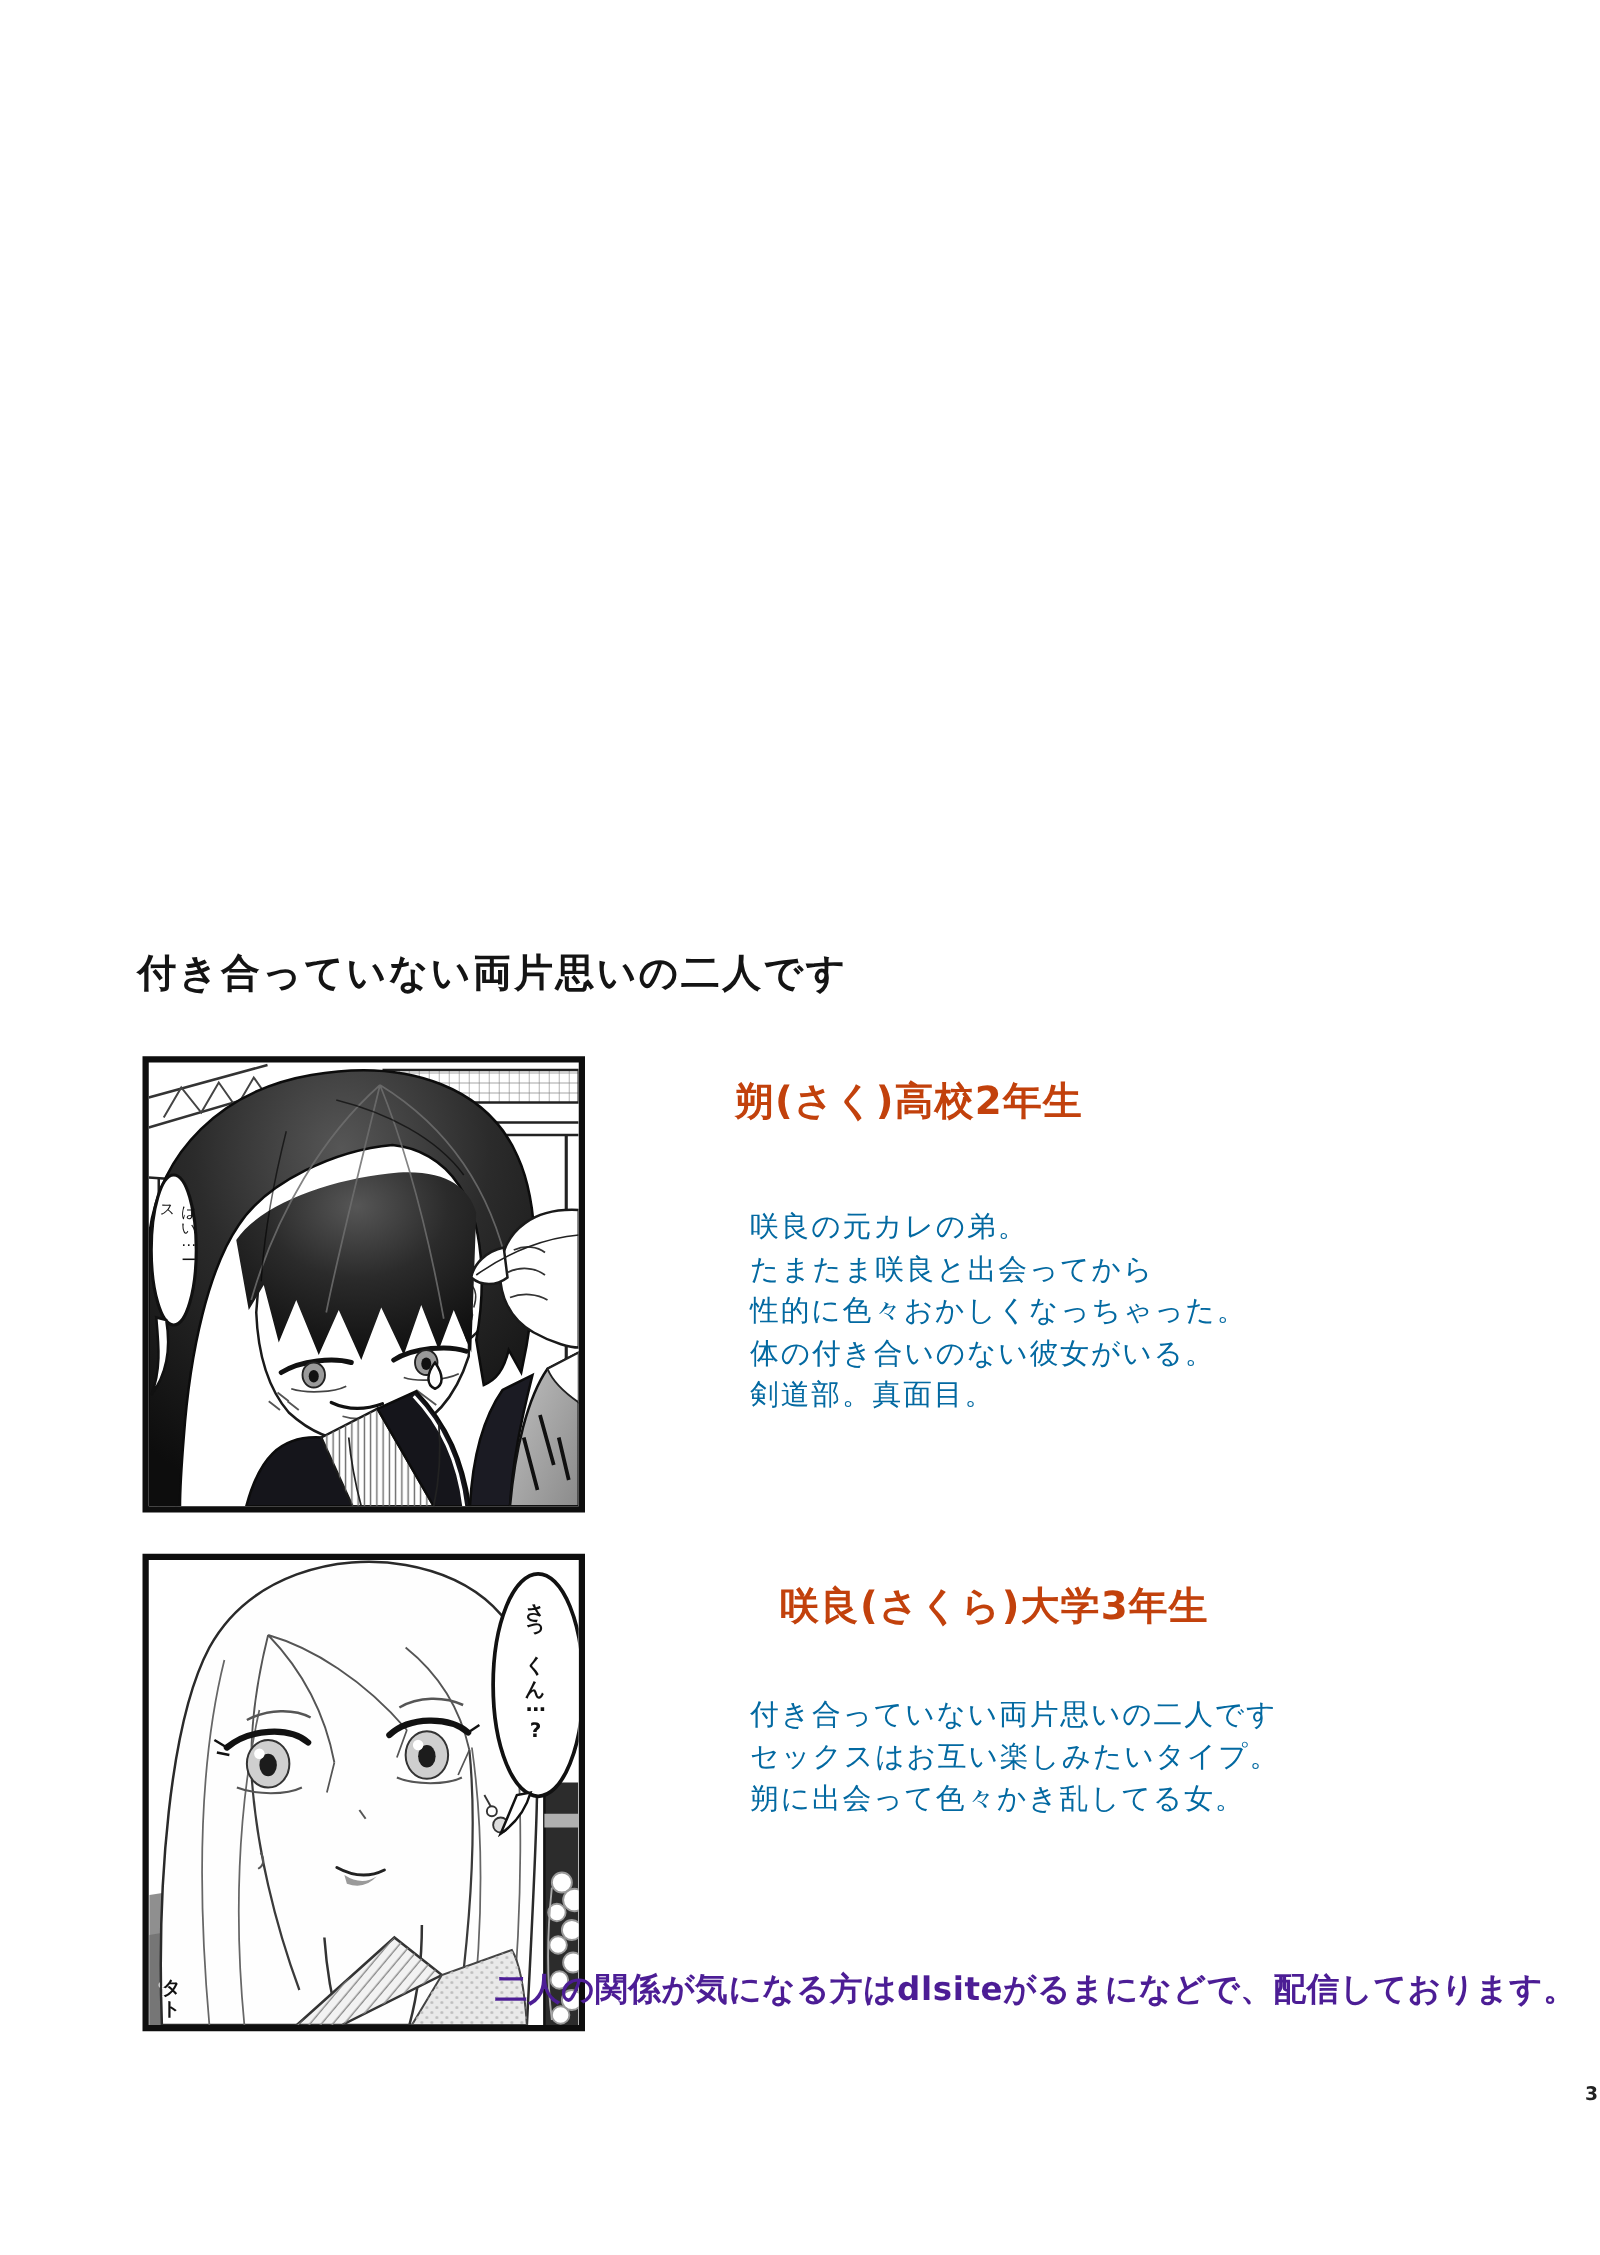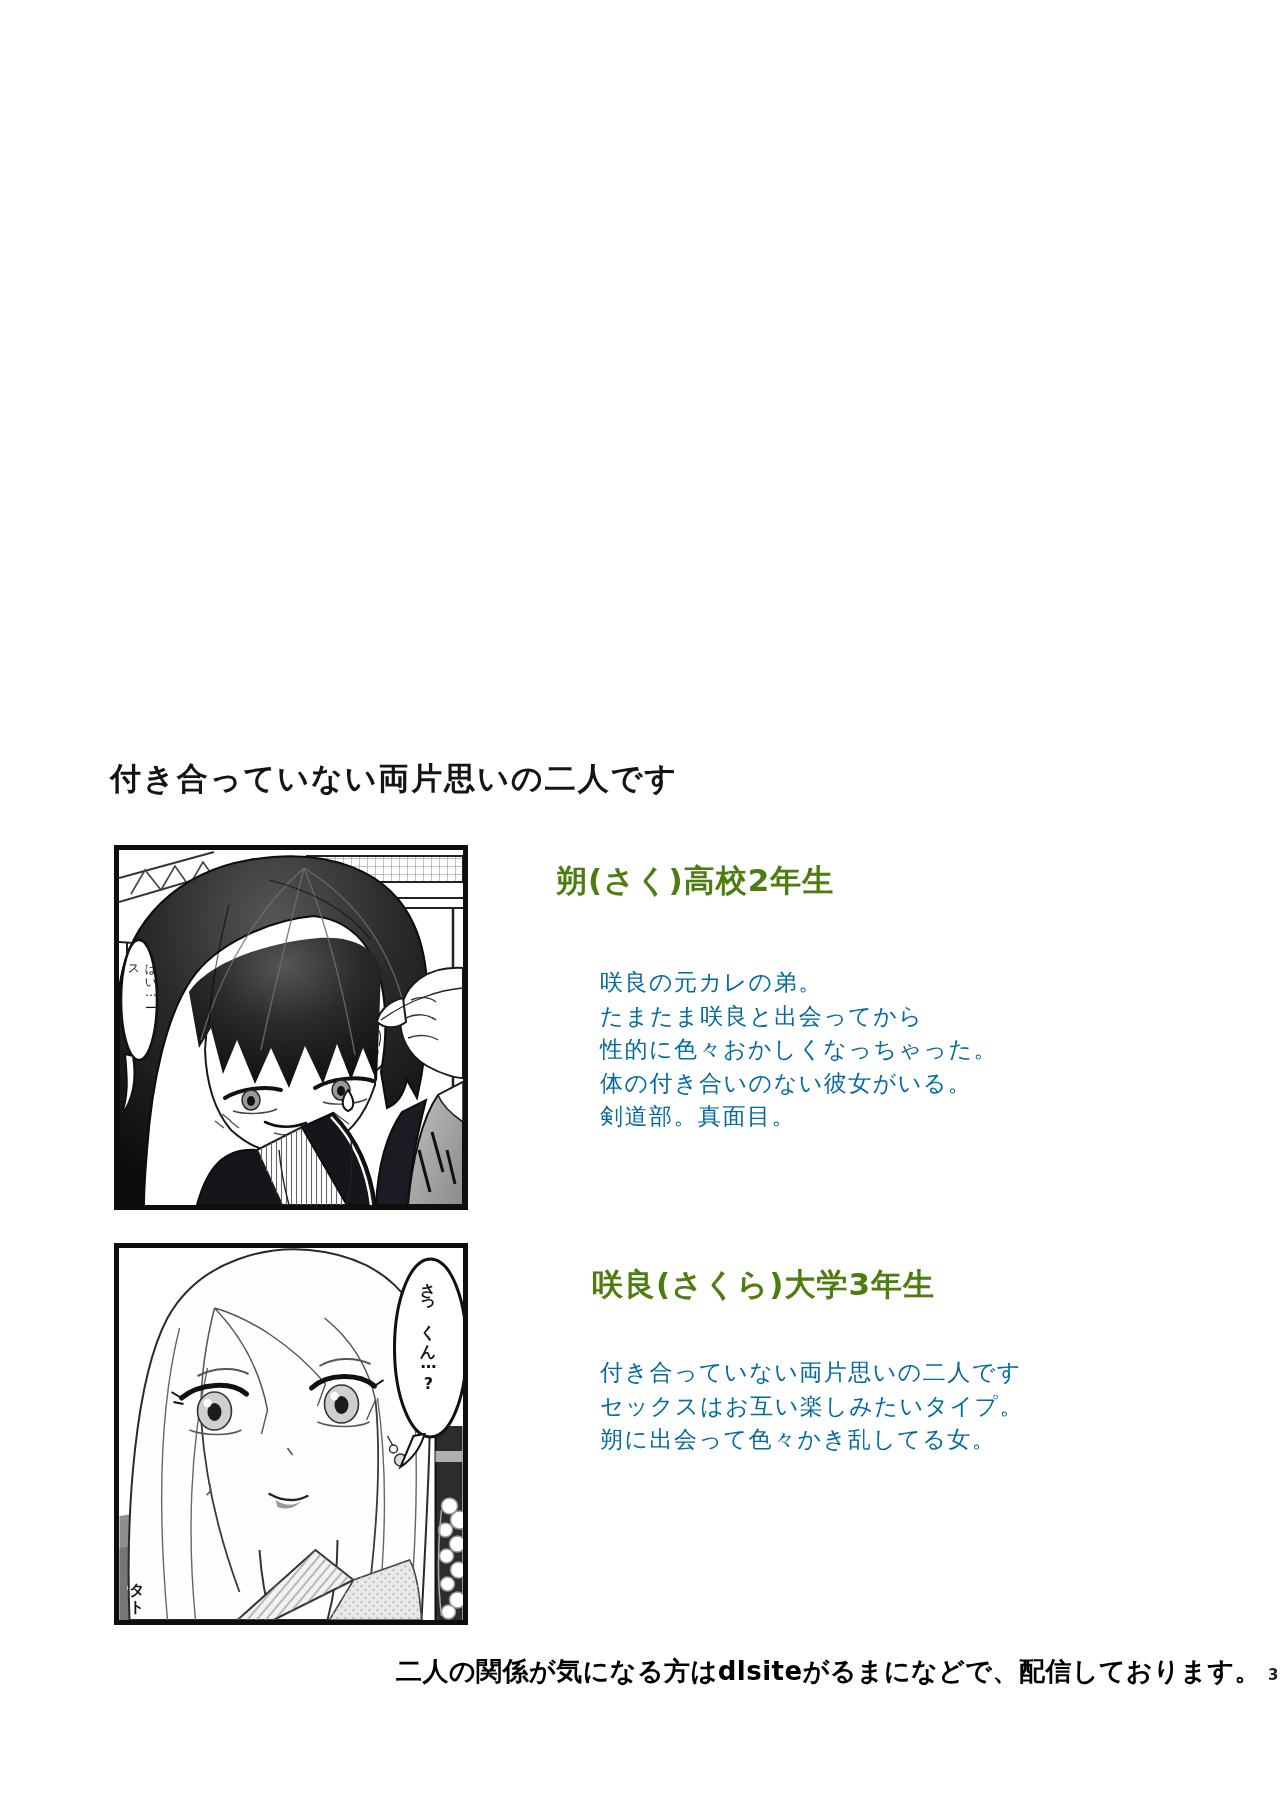--- a/index.html
+++ b/index.html
@@ -12,21 +12,21 @@
     letter-spacing:2px;color:#141414;white-space:nowrap;
   }
   .panel{
     position:absolute;left:114px;width:354px;border:5px solid #0e0e0e;
     background:#fff;box-sizing:border-box;overflow:hidden;
   }
   .panel1{top:845px;height:365px;}
   .panel2{top:1243px;height:382px;}
   .panel svg{display:block;width:100%;height:100%;}
   .char-name{
-    position:absolute;left:556px;font-size:31px;font-weight:700;color:#4d7c0f;
+    position:absolute;left:588px;font-size:31px;font-weight:700;color:#c2410c;
     letter-spacing:1px;white-space:nowrap;
   }
   .name1{top:860px;}
   .name2{top:1264px;padding-left:36px;}
   .desc{
     position:absolute;left:600px;font-size:23px;line-height:33.5px;
     letter-spacing:1.5px;color:#0369a1;white-space:nowrap;font-weight:500;
   }
   .desc1{top:966px;}
   .desc2{top:1356px;}
@@ -41,22 +41,22 @@
   .bubble-text-2{
     left:409px;top:1272px;width:30px;height:150px;
     font-size:16px;line-height:22px;letter-spacing:2px;font-weight:600;
   }
   .sfx-text{
     position:absolute;left:127px;top:1572px;writing-mode:vertical-rl;text-orientation:upright;
     font-size:15px;font-weight:700;color:#111;
     text-shadow:-1px -1px 0 #fff,1px -1px 0 #fff,-1px 1px 0 #fff,1px 1px 0 #fff;
   }
   .footer-note{
-    position:absolute;left:396px;top:1654px;font-size:26px;letter-spacing:0.5px;
-    color:#000000;font-weight:600;white-space:nowrap;
+    position:absolute;left:396px;top:1574px;font-size:26px;letter-spacing:0.5px;
+    color:#4c1d95;font-weight:600;white-space:nowrap;
   }
   .page-number{
     position:absolute;left:1268px;top:1666px;font-size:15px;font-weight:700;color:#222;
   }
 </style>
 </head>
 <body>
 
 <div class="page">
 

